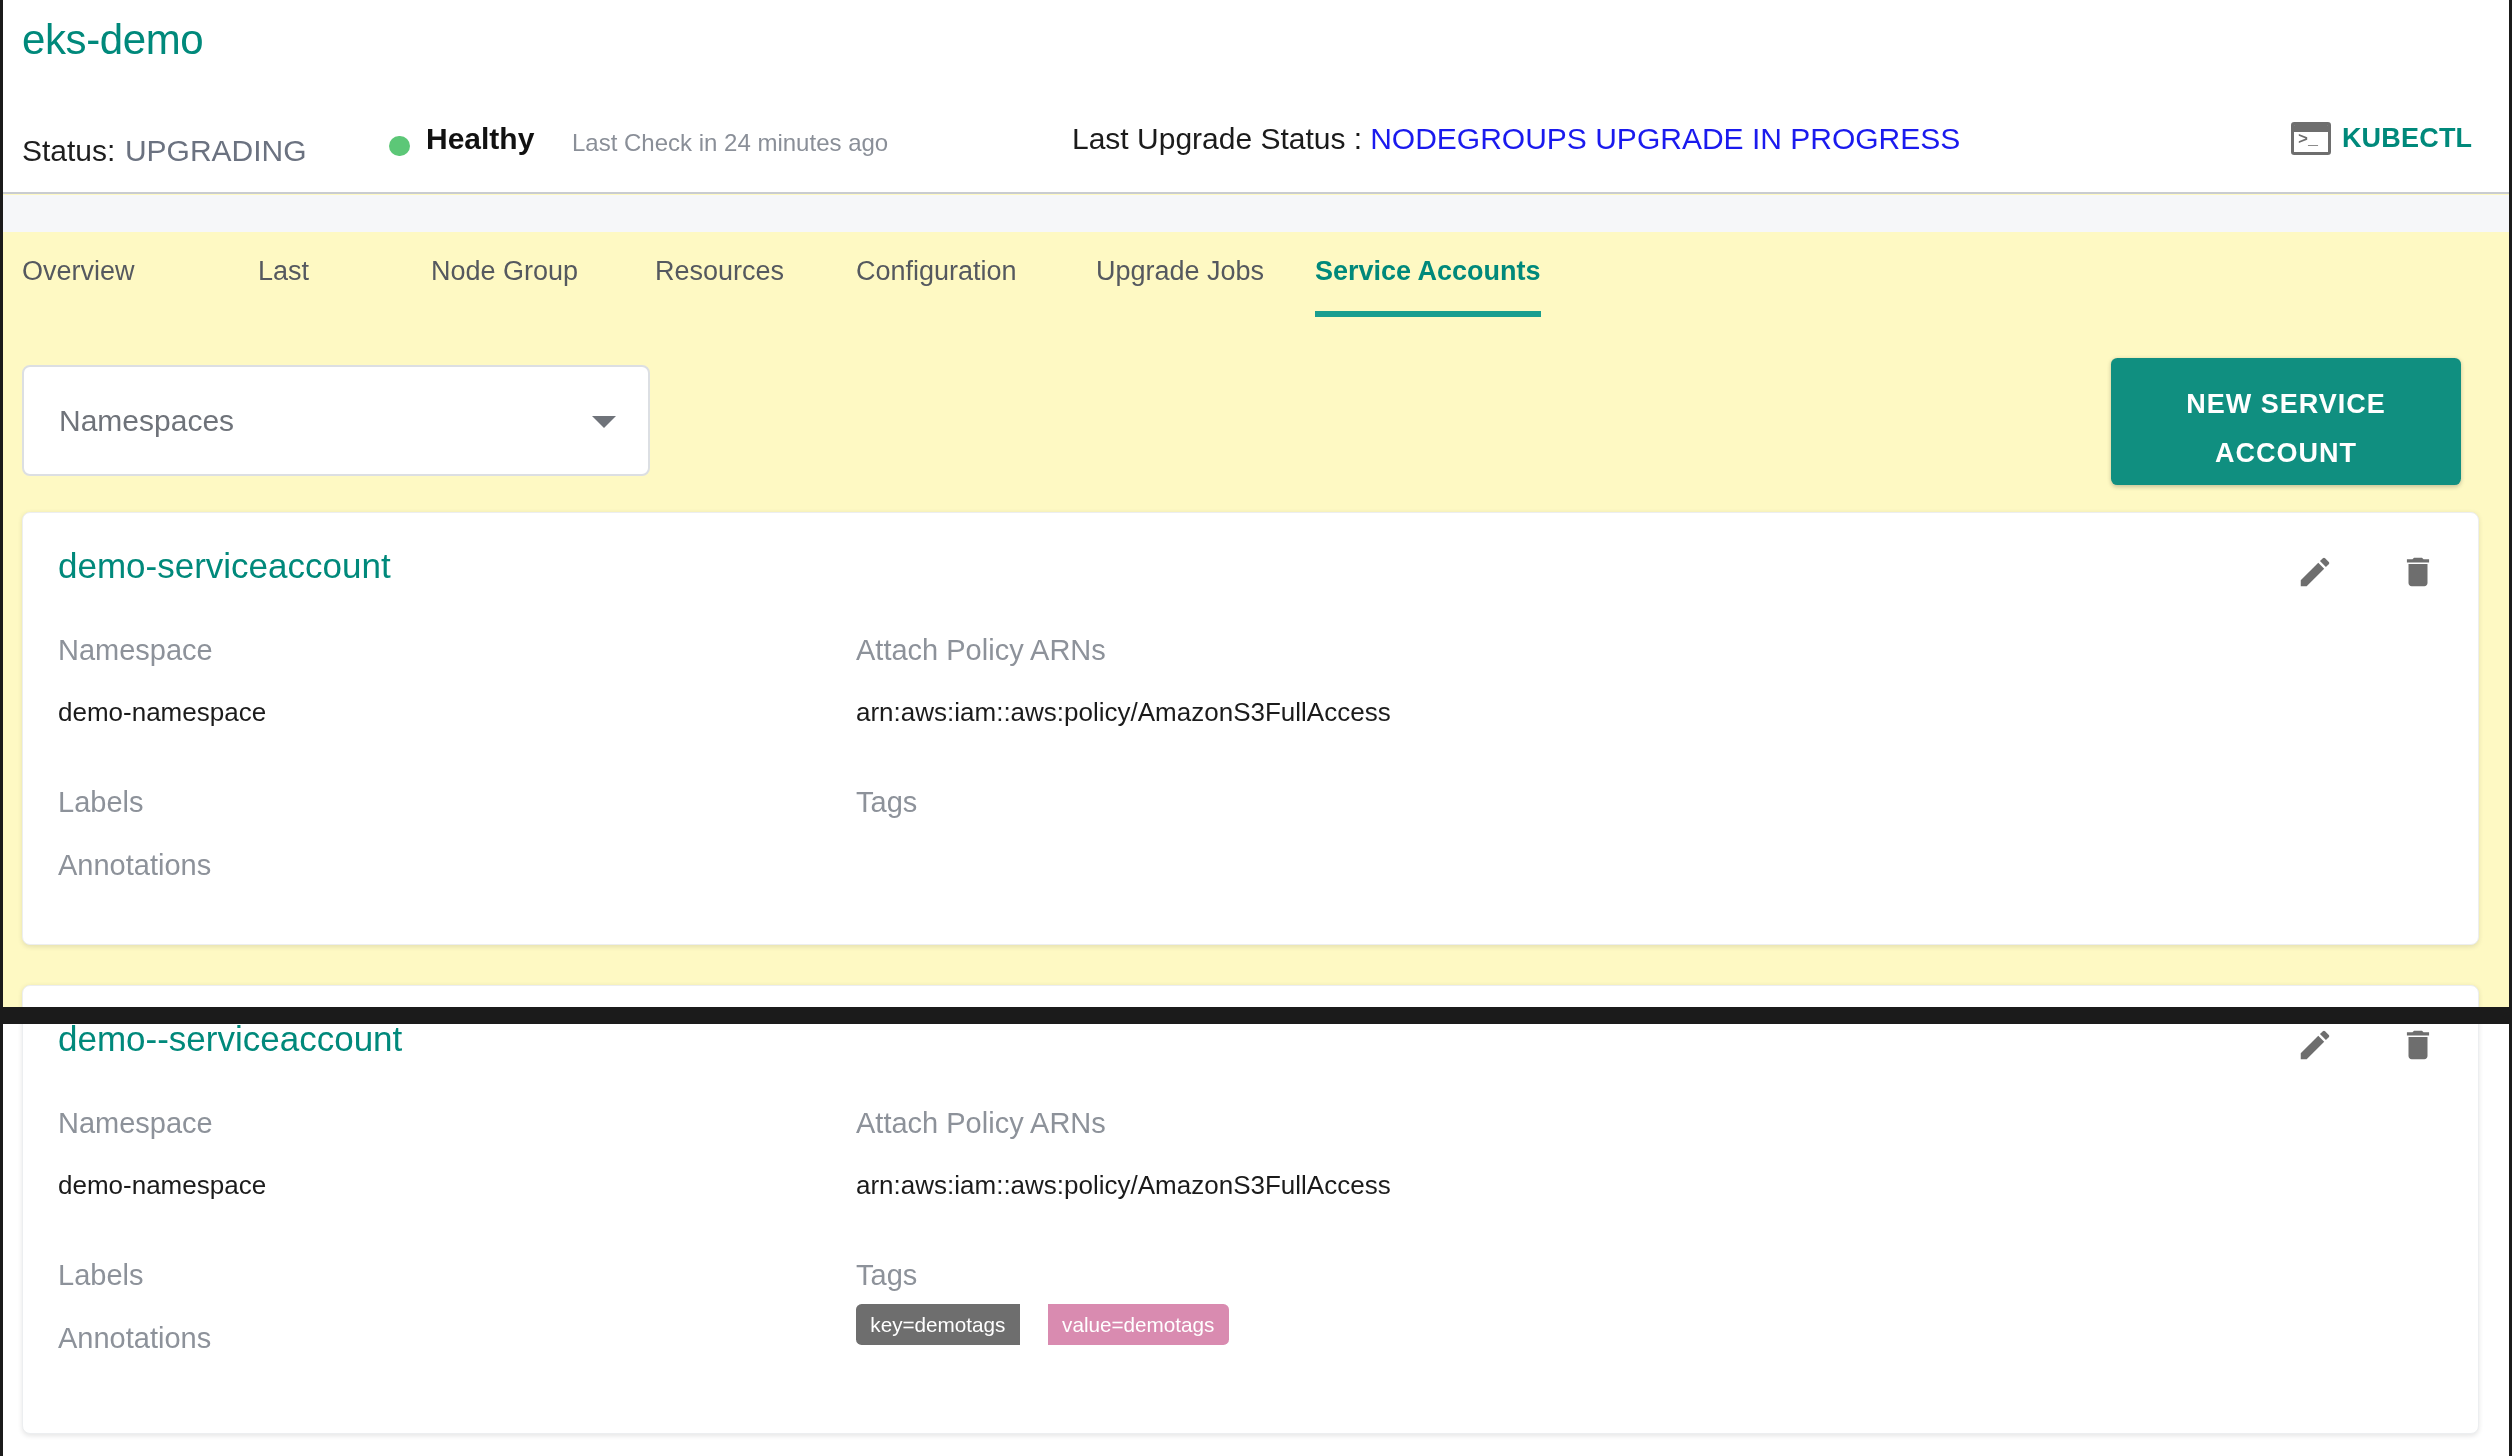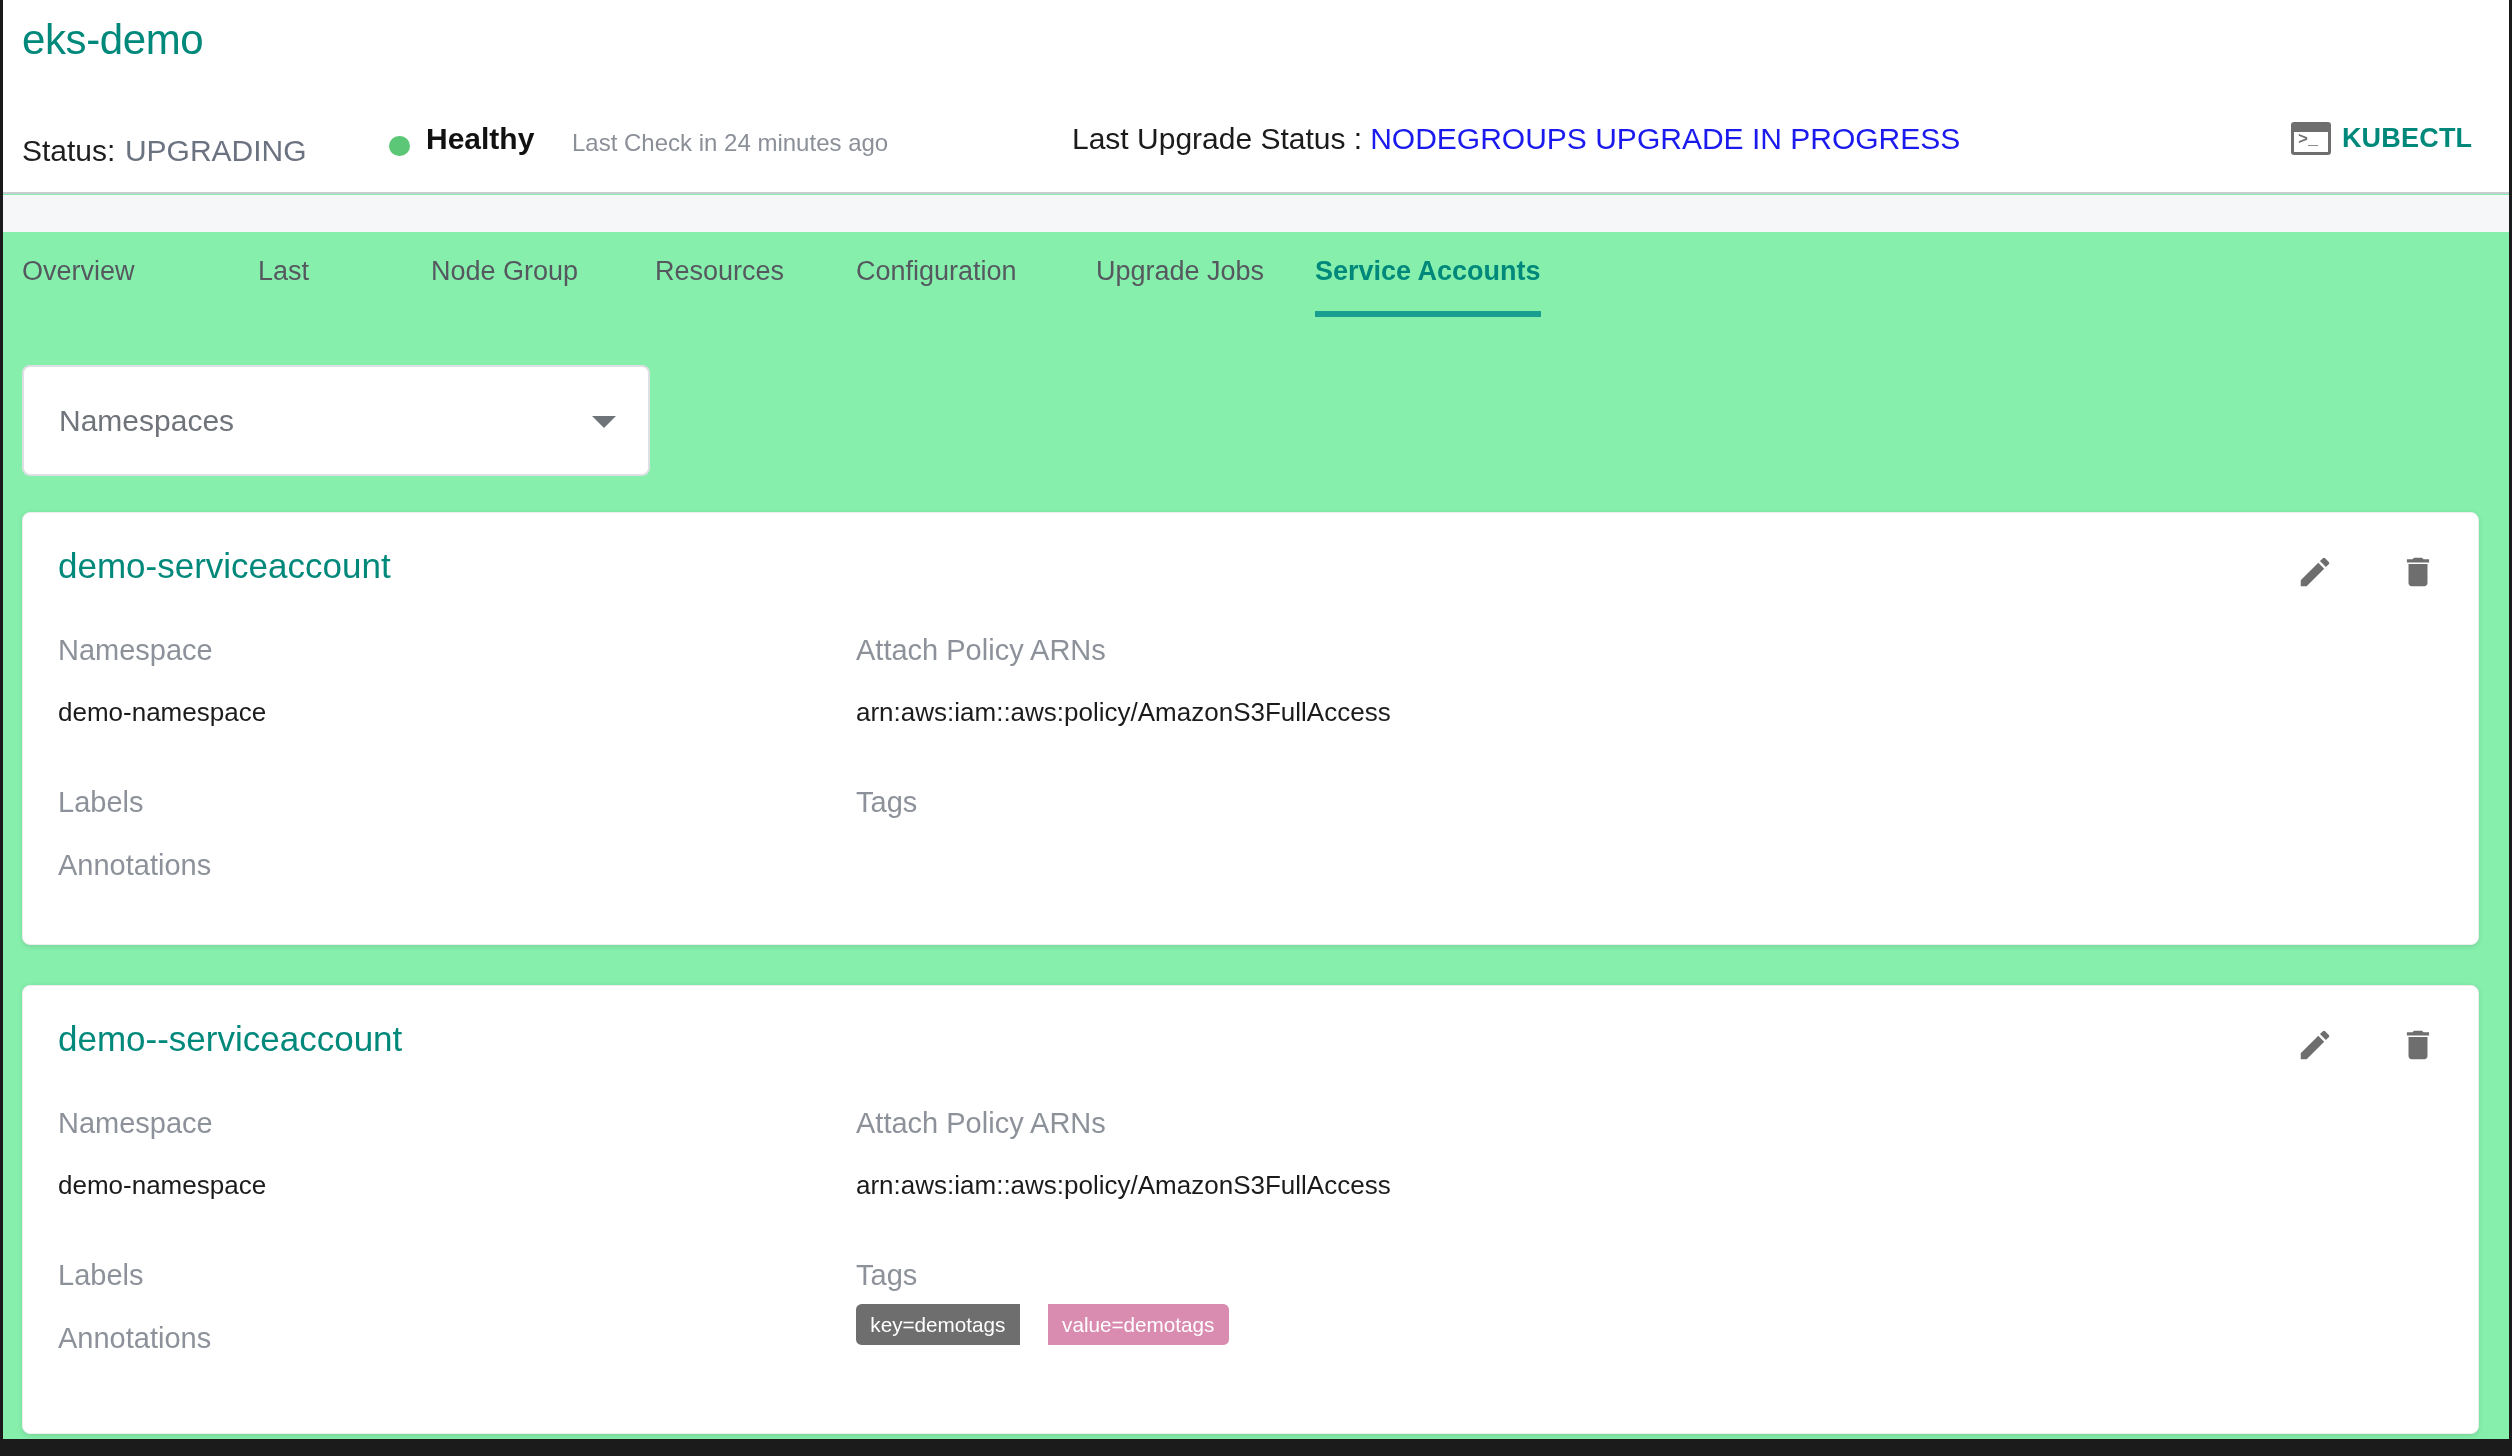--- a/index.html
+++ b/index.html
@@ -8,22 +8,22 @@
     width: 2512px;
     height: 1456px;
     background: #ffffff;
     font-family: "Liberation Sans", sans-serif;
     overflow: hidden;
   }
 
   .page {
     position: relative;
     width: 2512px;
-    height: 1456px;
-    background: #86efac;
+    height: 1024px;
+    background: #fef9c3;
   }
 
   
   .header {
     position: absolute;
     left: 0; top: 0;
     width: 2512px;
     height: 193px;
     background: #ffffff;
   }
@@ -394,20 +394,24 @@
     <div class="tab" style="left:856px">Configuration</div>
     <div class="tab" style="left:1096px">Upgrade Jobs</div>
     <div class="tab active" style="left:1315px">Service Accounts</div>
   </div>
 
   <div class="namespace-select">
     <span class="ns-text">Namespaces</span>
     <span class="ns-caret"></span>
   </div>
 
+  <button class="new-sa-button">
+    <span>NEW SERVICE</span><br>
+    <span>ACCOUNT</span>
+  </button>
 
   <div class="card card-1">
 
     <div class="sa-name">demo-serviceaccount</div>
 
     <div class="card-actions">
       <span class="icon-btn pencil-icon">
         <svg width="38" height="38" viewBox="0 0 24 24" fill="#6e6e6e">
           <path d="M3 17.25V21h3.75L17.81 9.94l-3.75-3.75L3 17.25zM20.71 7.04c.39-.39.39-1.02 0-1.41l-2.34-2.34a.9959.9959 0 0 0-1.41 0l-1.83 1.83 3.75 3.75 1.83-1.83z"></path>
         </svg>

